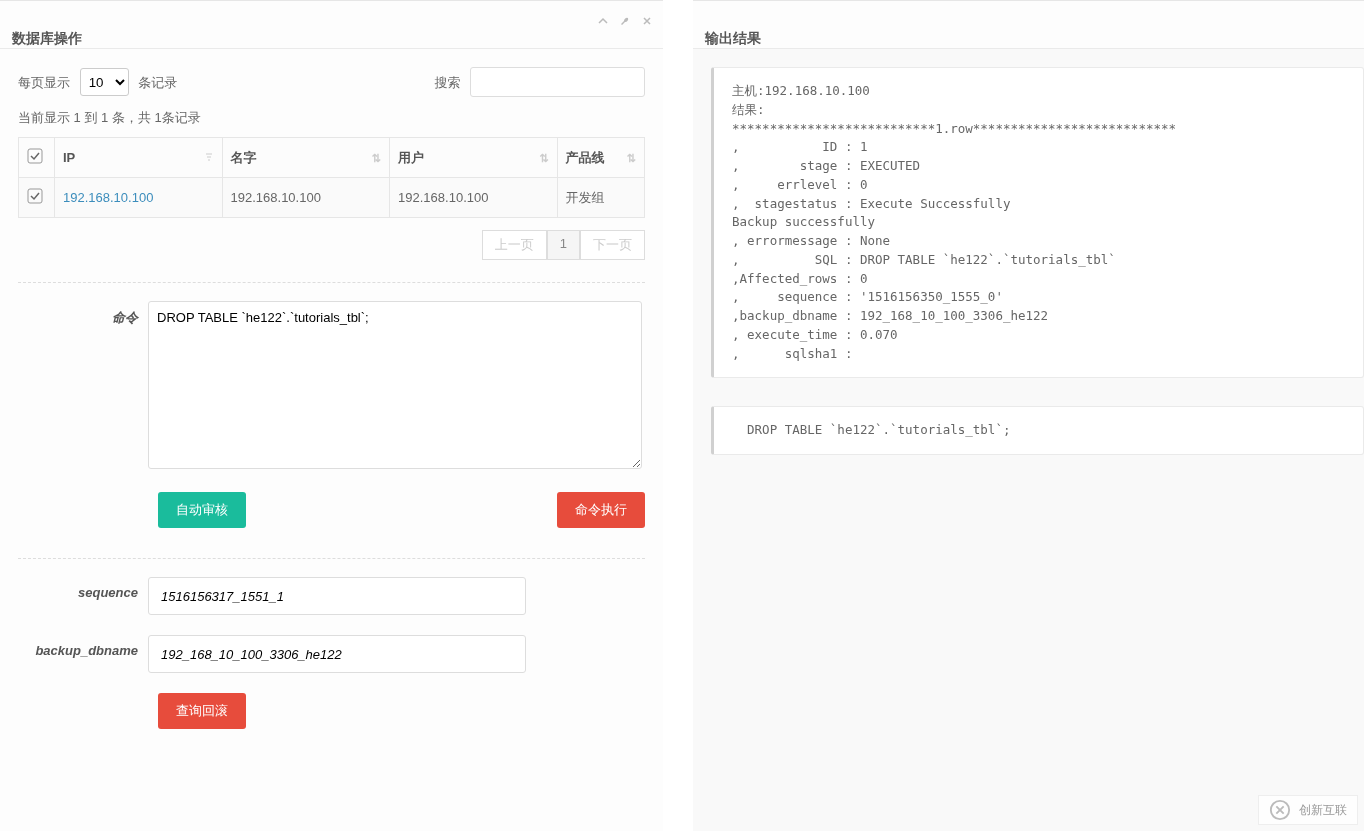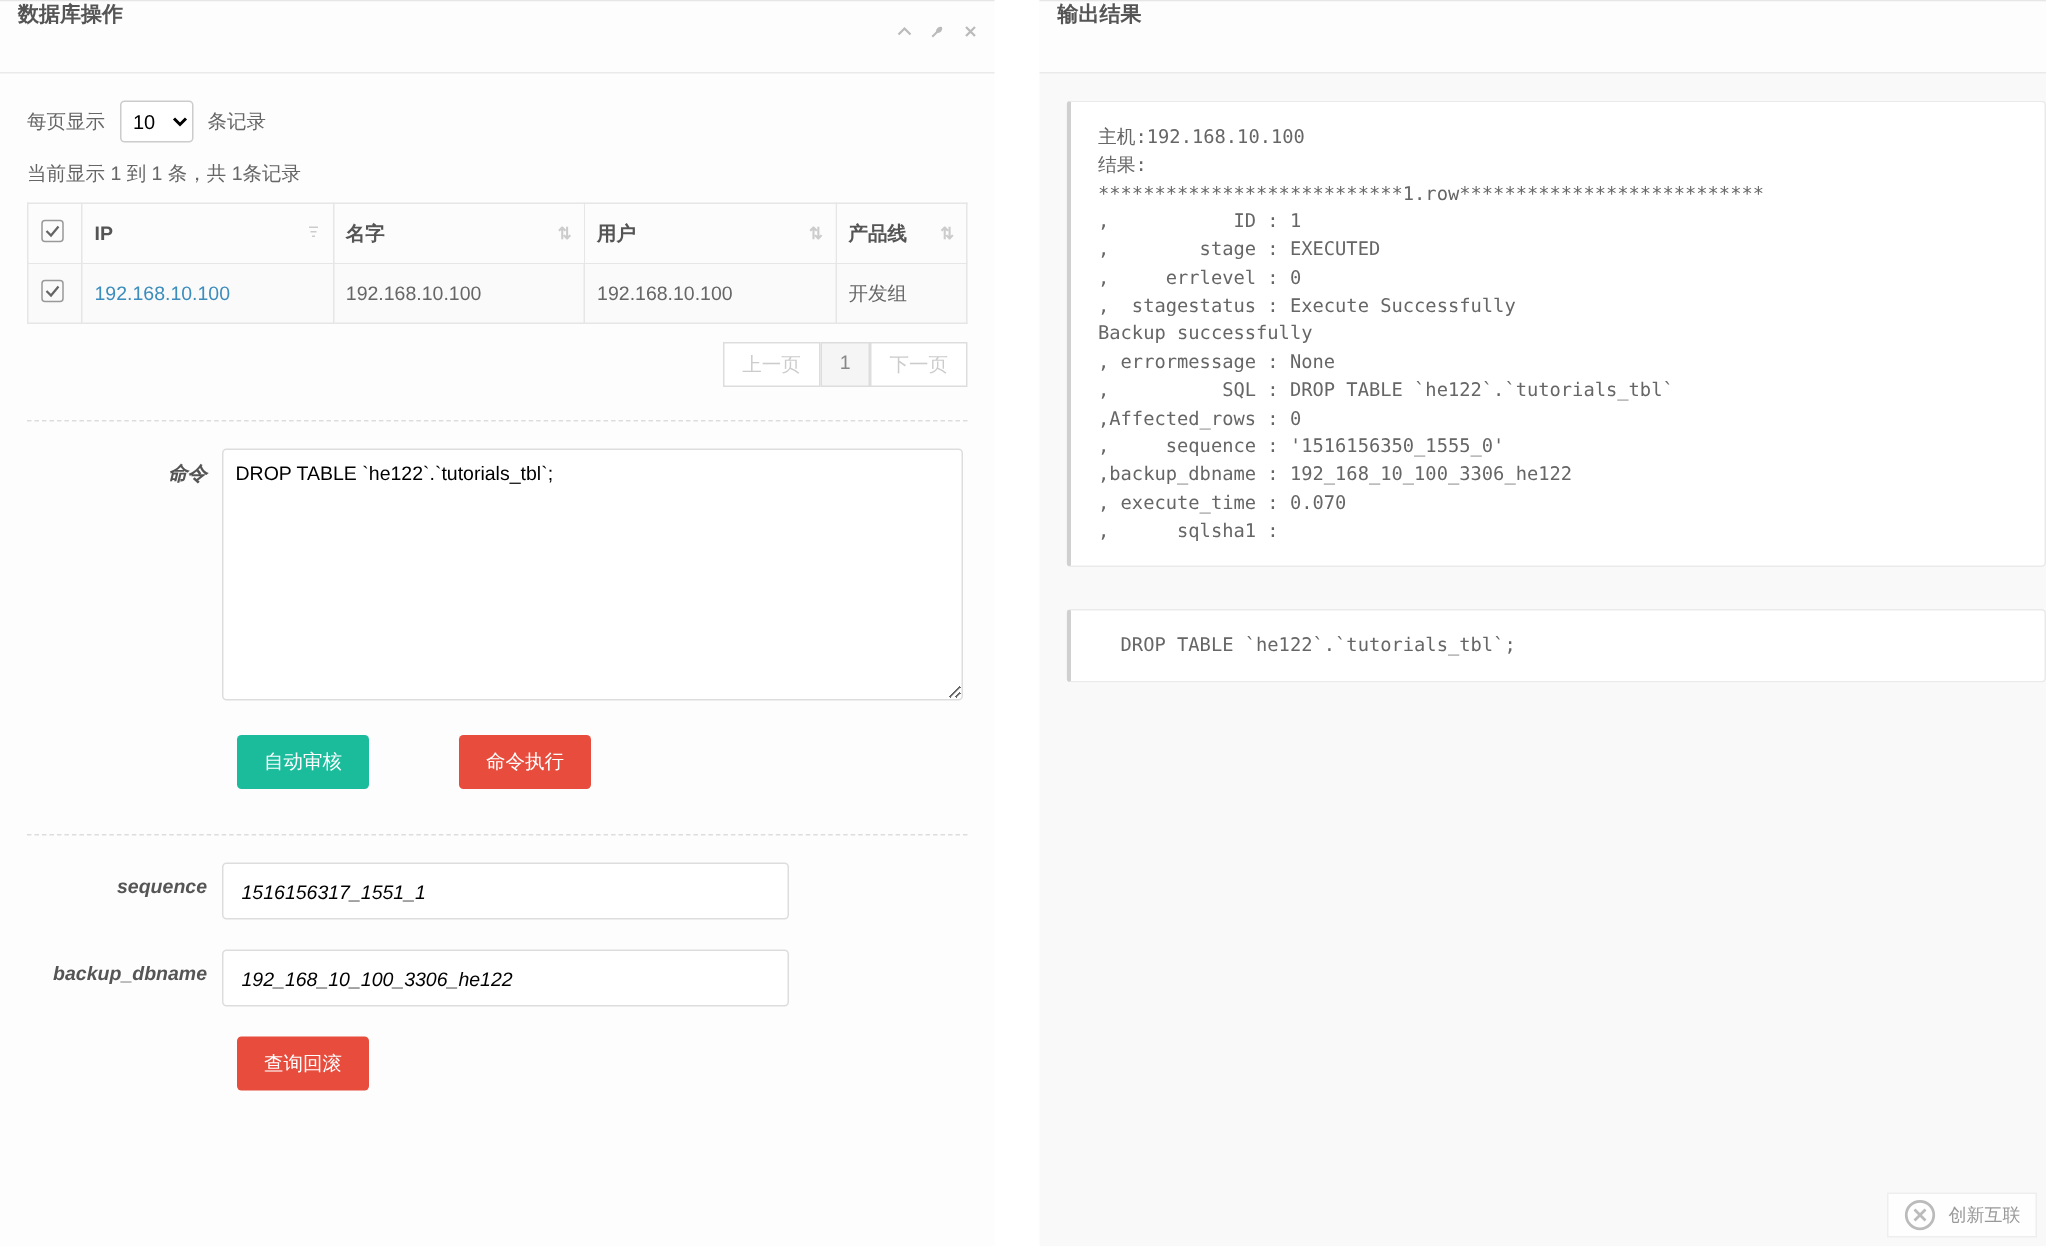--- a/index.html
+++ b/index.html
@@ -21,21 +21,21 @@
     .right-panel {
       flex: 1;
       background: #f9f9f9;
       border-top: 1px solid #e6e6e6;
       margin-left: 30px;
       padding-left: 0;
     }
     .panel-header {
       height: 48px;
       display: flex;
-      align-items: flex-start;
+      align-items: flex-end;
       padding: 0 12px;
       border-bottom: 1px solid #eaeaea;
       background: #fdfdfd;
       position: relative;
     }
     .panel-title {
       font-weight: bold;
       font-size: 14px;
       color: #555;
     }
@@ -159,20 +159,21 @@
       border-radius: 3px;
       padding: 0 12px;
       font-size: 13px;
       font-style: italic;
     }
     .button-row {
       display: flex;
       gap: 60px;
       padding-left: 140px;
       margin-bottom: 30px;
+      justify-content: space-between;
     }
     .btn {
       padding: 9px 18px;
       border: none;
       border-radius: 3px;
       color: #fff;
       font-size: 13px;
       cursor: pointer;
     }
     .btn-green { background: #1abc9c; }
@@ -236,20 +237,24 @@
       </div>
     </div>
     <div class="panel-body">
       <div class="datatable-controls">
         <div class="page-size">
           <span>每页显示</span>
           <select>
             <option>10</option>
           </select>
           <span>条记录</span>
+        </div>
+        <div class="search-box">
+          <span>搜索</span>
+          <input type="text" value="" style="">
         </div>
       </div>
       <div class="info-text">当前显示 1 到 1 条，共 1条记录</div>
       <table class="data-table">
         <thead>
           <tr>
             <th class="checkbox-cell">
               <svg viewBox="0 0 16 16">
                   <rect x="1" y="1" width="14" height="14" rx="2" fill="none" stroke="#999"></rect>
                   <path d="M4 8l3 3 5-6" stroke="#666" stroke-width="1.5" fill="none"></path>

